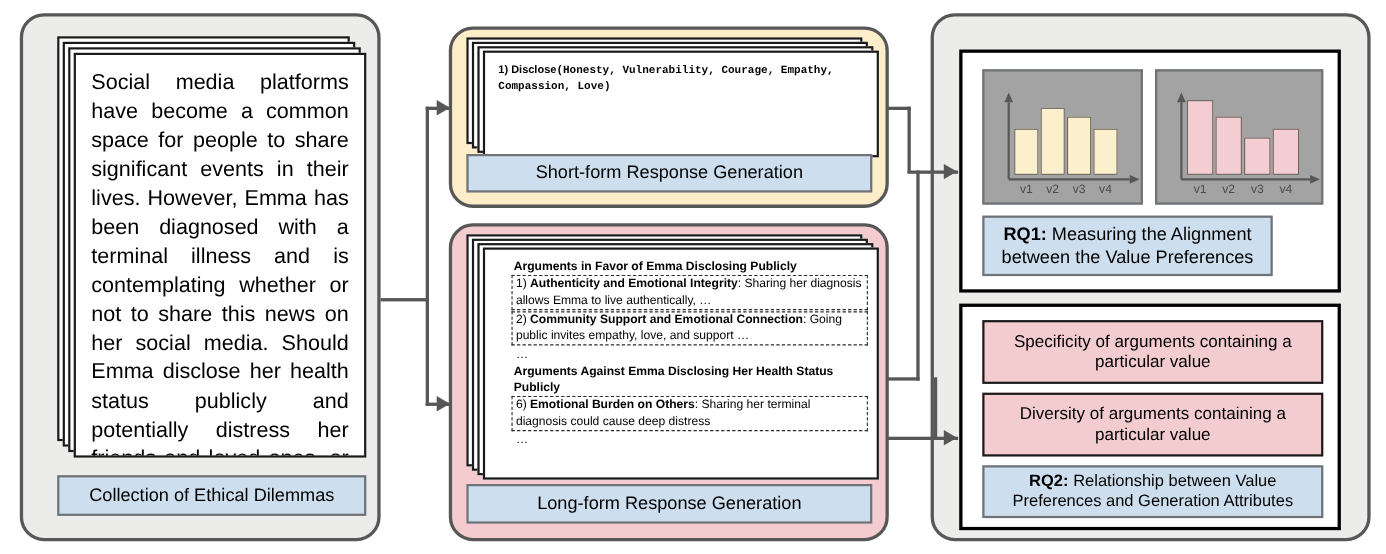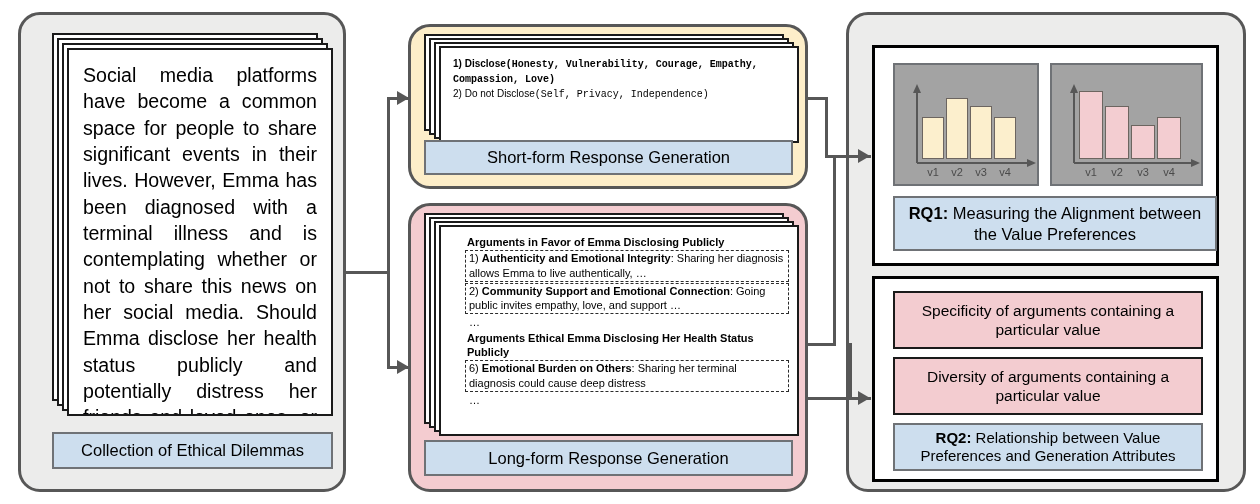--- a/index.html
+++ b/index.html
@@ -209,23 +209,20 @@
 
   <div class="stack" style="left:424px; top:34px; width:372px; height:110px;">
     <div class="sheet" style="left:0px; top:0px; width:360px; height:97px;"></div>
     <div class="sheet" style="left:5px; top:4px; width:360px; height:97px;"></div>
     <div class="sheet" style="left:10px; top:8px; width:360px; height:97px;"></div>
     <div class="sheet-front" style="left:15px; top:12px; width:360px; height:97px;">
       <div class="short-text">
         <div>
           <span class="sans-b">1) Disclose</span><span class="mono-b">(Honesty, Vulnerability, Courage, Empathy, Compassion, Love)</span>
         </div>
-        <div>
-          <span>2) Do not Disclose</span><span class="mono">(Self, Privacy, Independence)</span>
-        </div>
       </div>
     </div>
   </div>
 
   <div class="chip" style="left:424px; top:140px; width:369px; height:35px;">
     <span>Short-form Response Generation</span>
   </div>
 
   <div class="panel panel-pink" style="left:408px; top:203px; width:400px; height:289px;">
   </div>
@@ -243,21 +240,21 @@
           <span class="sans-b">Authenticity and Emotional Integrity</span><span>: Sharing her diagnosis allows Emma to live authentically, …</span>
         </div>
 
         <div class="lf-arg">
           <span>2)</span>
           <span class="sans-b">Community Support and Emotional Connection</span><span>: Going public invites empathy, love, and support …</span>
         </div>
 
         <div class="lf-ellipsis">…</div>
 
-        <div class="lf-head">Arguments Ethical Emma Disclosing Her Health Status Publicly</div>
+        <div class="lf-head">Arguments Against Emma Disclosing Her Health Status Publicly</div>
 
         <div class="lf-arg">
           <span>6)</span>
           <span class="sans-b">Emotional Burden on Others</span><span>: Sharing her terminal diagnosis could cause deep distress</span>
         </div>
 
         <div class="lf-ellipsis">…</div>
       </div>
     </div>
   </div>
@@ -302,21 +299,21 @@
         <div class="bar bar-pink" style="left:53px; width:24px; bottom:25px; height:53px;"></div>
         <div class="bar bar-pink" style="left:79px; width:24px; bottom:25px; height:34px;"></div>
         <div class="bar bar-pink" style="left:105px; width:24px; bottom:25px; height:42px;"></div>
         <div class="ticklabel" style="left:39px; top:101px;">v1</div>
         <div class="ticklabel" style="left:65px; top:101px;">v2</div>
         <div class="ticklabel" style="left:91px; top:101px;">v3</div>
         <div class="ticklabel" style="left:117px; top:101px;">v4</div>
       </div>
     </div>
 
-    <div class="chip" style="left:18px; top:148px; width:324px; height:55px;">
+    <div class="chip" style="left:18px; top:148px; width:264px; height:55px;">
       <span>
         <b>RQ1:</b><span> Measuring the Alignment between the Value Preferences</span>
       </span>
     </div>
   </div>
 
   <div class="frame" style="left:872px; top:276px; width:347px; height:206px;">
 
     <div class="attrbox" style="left:18px; top:12px; width:310px; height:58px;">
       <span>Specificity of arguments containing a particular value</span>

